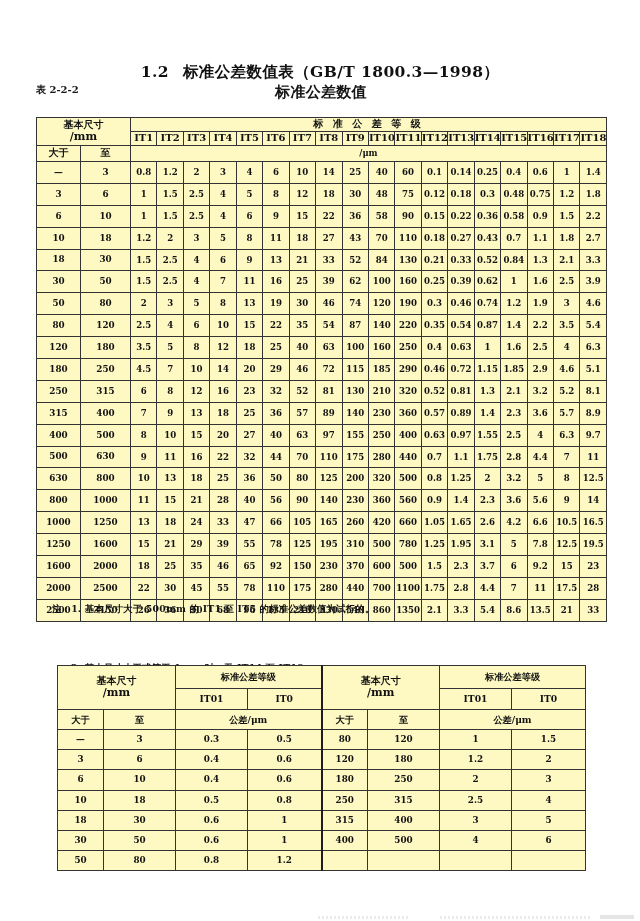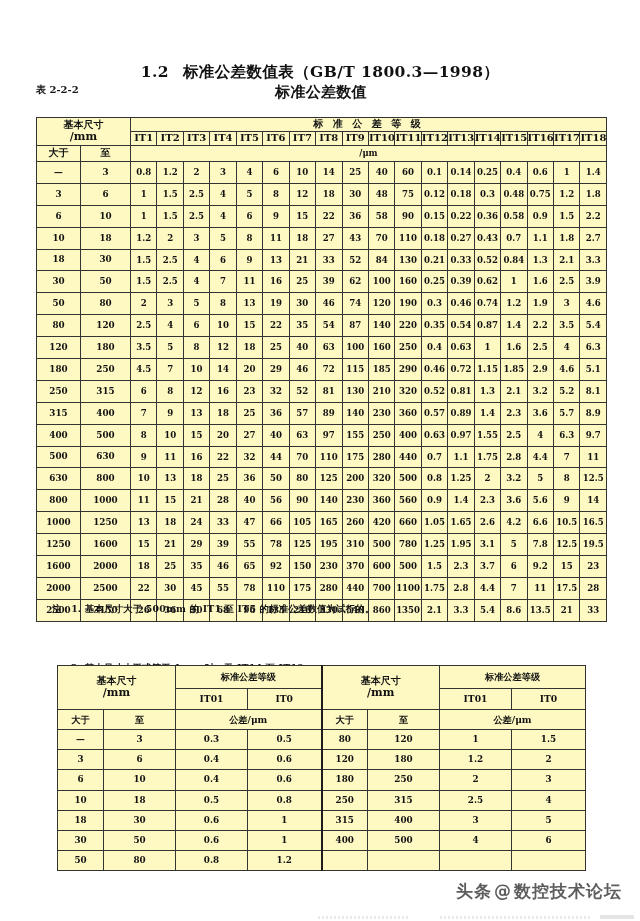--- a/index.html
+++ b/index.html
@@ -816,21 +816,18 @@
             <td>1.2</td>
             <td class="mid-sep"></td>
             <td></td>
             <td></td>
             <td></td>
           </tr>
         </tbody>
     </table>
   </div>
 
-  <div id="watermark">
-    <span>头条</span><span class="at">@</span><span>数控技术论坛</span>
-  </div>
 
   <div class="scanline a"></div>
   <div class="scanline b"></div>
   <div class="scanline c"></div>
 
 </div>
 
 </body></html>

